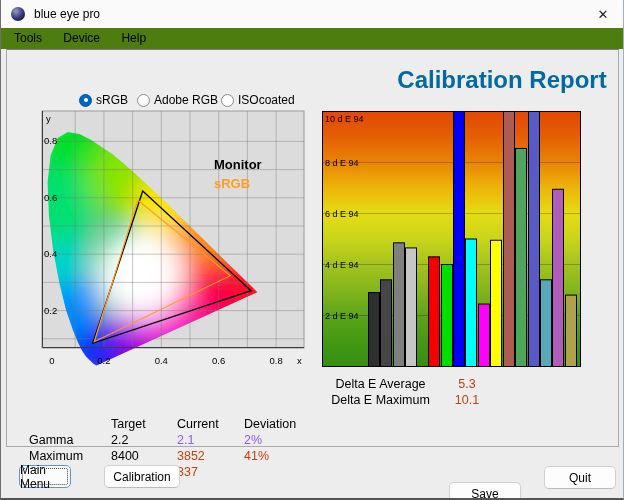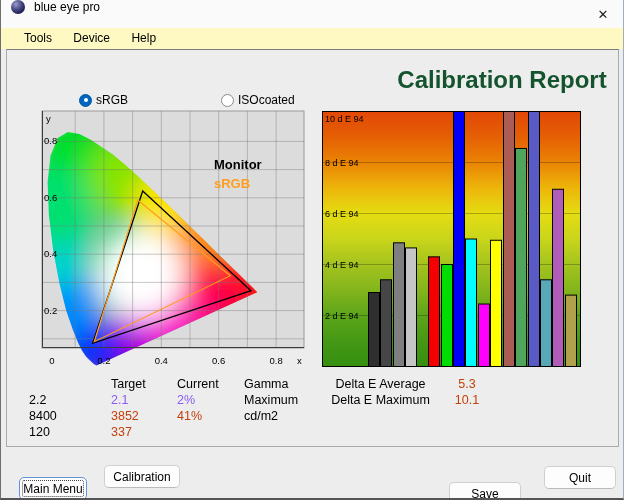--- a/index.html
+++ b/index.html
@@ -4,46 +4,46 @@
 <style>
   * { box-sizing: border-box; margin: 0; padding: 0; }
   html,body { background:#cfcfcf; }
   .window {
     position: relative; width: 624px; height: 500px;
     font-family: "Liberation Sans", sans-serif; color:#000;
     background:#ededed; overflow:hidden;
     border-left:1px solid #6f6f6f; border-right:1px solid #9fb0bc; border-bottom:2px solid #555;
   }
   
-  .titlebar { position:absolute; left:0; top:0; width:100%; height:28px; background:#fafafa; display:flex; align-items:flex-start; }
+  .titlebar { position:absolute; left:0; top:0; width:100%; height:28px; background:#fafafa; display:flex; align-items:center; }
   .app-icon { width:14px; height:14px; border-radius:50%; margin-left:10px;
     background: radial-gradient(circle at 35% 30%, #9a9ace, #44447e 45%, #14144a 80%, #050522); }
   .app-title { font-size:12px; margin-left:9px; }
   .close-btn { position:absolute; right:6px; top:2px; width:28px; height:24px; display:flex; align-items:center; justify-content:center; font-size:13px; color:#222; cursor:default; }
   
-  .menubar { position:absolute; left:0; top:28px; width:100%; height:21px; background:#fef9c3; font-size:12px; padding-left:14px; }
+  .menubar { position:absolute; left:0; top:28px; width:100%; height:21px; background:#4d7c0f; font-size:12px; padding-left:4px; }
   .menu-item { display:inline-block; padding:3px 9px 2px 9px; }
   
   .content-panel { position:absolute; left:5px; top:49px; width:613px; height:398px;
     border:1px solid #aaaaaa; border-top:1px solid #7c7c7c; background:#ededed; }
   
   .report-title { position:absolute; left:385px; top:66px; width:232px; text-align:center;
-    font-size:24px; font-weight:bold; color:#14532d; }
+    font-size:24px; font-weight:bold; color:#0369a1; }
   
   .radio-option { position:absolute; top:92px; height:16px; display:flex; align-items:center; font-size:12px; }
   .radio { width:13px; height:13px; border-radius:50%; margin-right:4px; position:relative; background:#fff; border:1px solid #8a8a8a; flex:0 0 13px; }
   .radio.selected { background:#0067c0; border-color:#005a9e; }
   .radio.selected::after { content:""; position:absolute; left:3.5px; top:3.5px; width:4px; height:4px; border-radius:50%; background:#fff; }
   
   .cie-svg { position:absolute; left:36px; top:106px; }
   .delta-svg { position:absolute; left:321px; top:111px; }
   
   .metrics { position:absolute; left:28px; top:377px; display:grid;
     grid-template-columns:82px 66px 67px 80px; grid-auto-rows:16px; font-size:12.5px; }
-  .metrics .cell { white-space:nowrap; }
+  .metrics .cell { white-space:nowrap;margin-top:40px; }
   .good { color:#8b5cf6; }
   .bad  { color:#c2410c; }
   
   .delta-summary { position:absolute; left:323px; top:377px; display:grid;
     grid-template-columns:113px 60px; grid-auto-rows:16px; font-size:12.5px;text-align:center; }
   
   .btn { position:absolute; height:23px; background:#fdfdfd; border:1px solid #d0d0d0; border-bottom-color:#bbb;
     border-radius:5px; font-size:12px; display:flex; align-items:center; justify-content:center; cursor:default; }
   .btn-focused { border-color:#5e94d4; outline:1px dotted #444; outline-offset:-4px; }
   text { font-family:"Liberation Sans", sans-serif; }
@@ -65,20 +65,24 @@
     <span class="menu-item">Help</span>
   </div>
 
   <div class="content-panel"></div>
 
   <div class="report-title">Calibration Report</div>
 
   <label class="radio-option" style="left:78px">
     <span class="radio selected"></span>
     <span>sRGB</span>
+  </label>
+  <label class="radio-option" style="left:136px">
+    <span class="radio"></span>
+    <span>Adobe RGB</span>
   </label>
   <label class="radio-option" style="left:220px">
     <span class="radio"></span>
     <span>ISOcoated</span>
   </label>
 
   <svg class="cie-svg" width="274" height="266" viewBox="0 0 274 266">
     <defs>
       <clipPath id="shoe">
         <path d="M59.5 259.6 L56.7 257.9 L50.8 252.6 L48.4 249.7 L45.1 244.7 L41 236.5 L35.7 223.6 L29.2 204.4
@@ -191,38 +195,39 @@
         <rect x="230.5" y="78.275" width="11" height="177.225" fill="#b25cb9" stroke="#000" stroke-width="1"></rect>
         <rect x="243.5" y="184.10000000000002" width="11" height="71.39999999999999" fill="#b1a14d" stroke="#000" stroke-width="1"></rect>
       </g>
     <rect x="0.5" y="0.5" width="258" height="255" fill="none" stroke="#000"></rect>
   </svg>
 
   <div class="metrics" id="metrics-table">
       <span class="cell"></span>
       <span class="cell">Target</span>
       <span class="cell">Current</span>
+      <span class="cell">Deviation</span>
       <span class="cell">Gamma</span>
       <span class="cell">2.2</span>
       <span class="cell good">2.1</span>
       <span class="cell good">2%</span>
       <span class="cell">Maximum</span>
       <span class="cell">8400</span>
       <span class="cell bad">3852</span>
       <span class="cell bad">41%</span>
       <span class="cell">cd/m2</span>
       <span class="cell">120</span>
       <span class="cell bad">337</span>
     </div>
 
   <div class="delta-summary">
     <span class="cell">Delta E Average</span>
     <span class="cell bad">5.3</span>
     <span class="cell">Delta E Maximum</span>
     <span class="cell bad">10.1</span>
   </div>
 
-  <div class="btn btn-focused" style="left:18px;  top:465px; width:68px;margin-top:12px;">Main Menu</div>
+  <div class="btn btn-focused" style="left:18px;  top:465px; width:52px;">Main Menu</div>
   <div class="btn" style="left:103px; top:465px; width:76px;text-align:right;">Calibration</div>
   <div class="btn" style="left:448px; top:466px; width:72px;margin-top:16px;">Save</div>
   <div class="btn" style="left:543px; top:466px; width:72px;">Quit</div>
 
 </div>
 
 </body></html>

